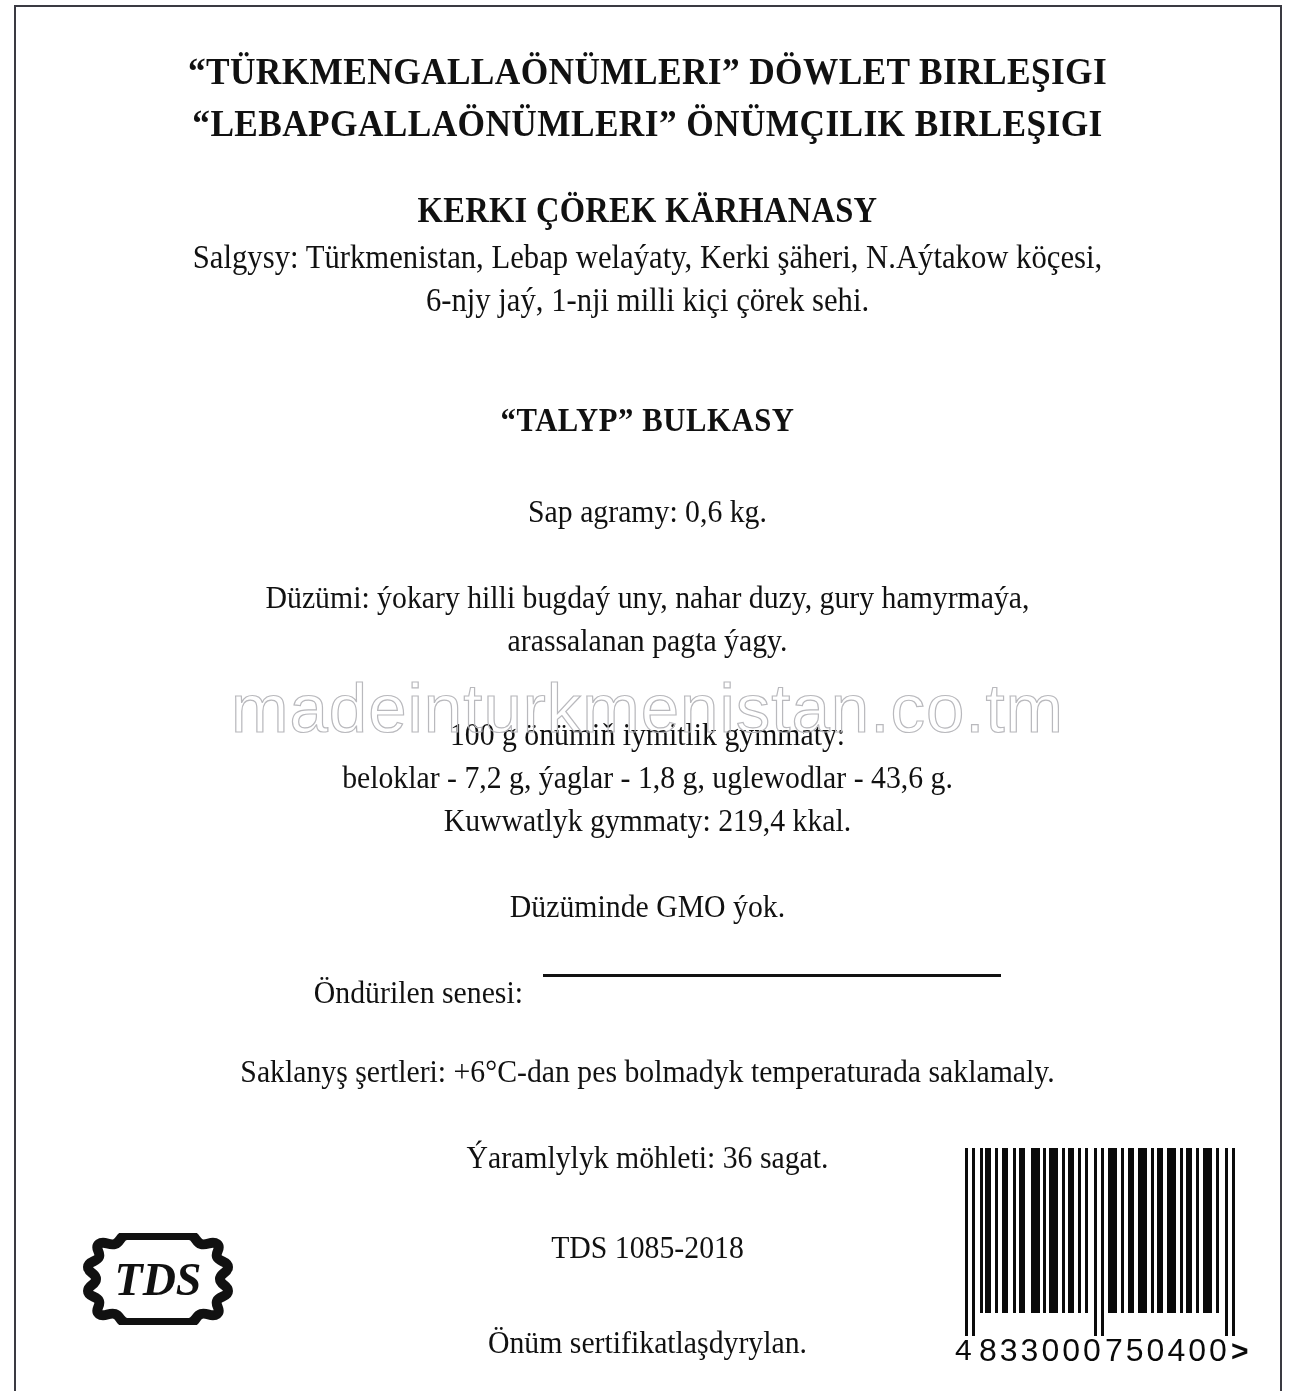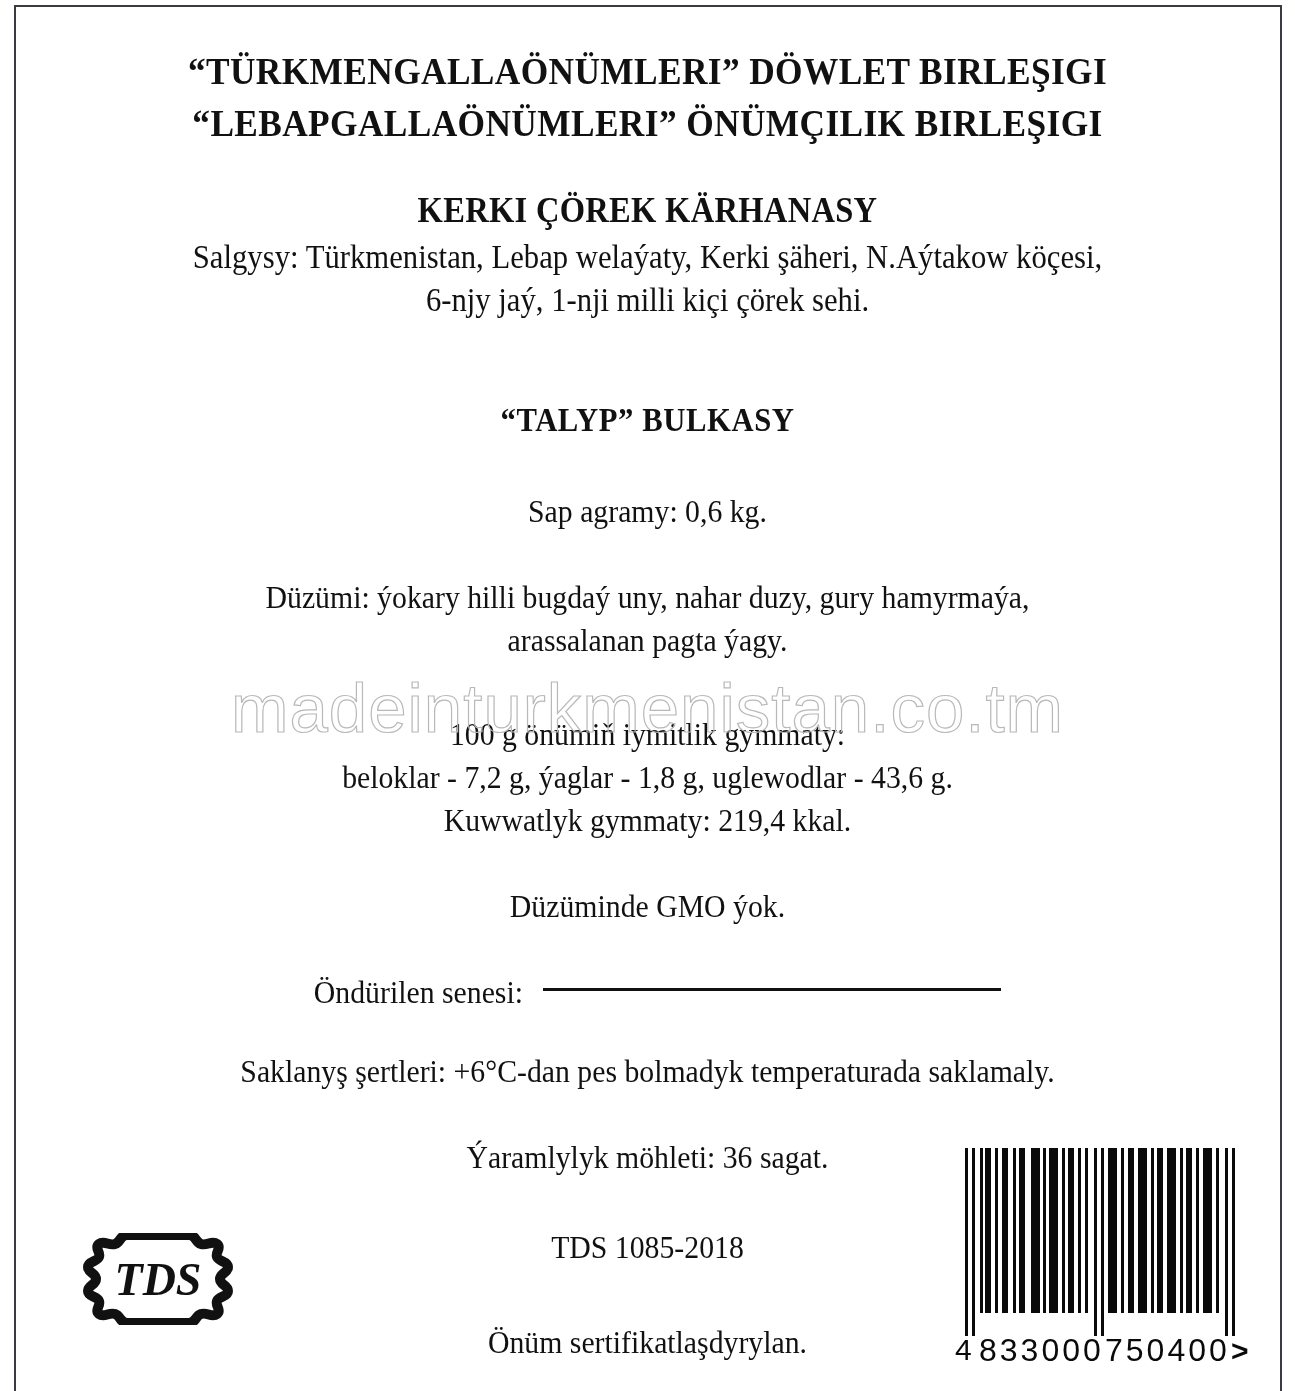--- a/index.html
+++ b/index.html
@@ -123,21 +123,21 @@
     font-size: 32px;
   }
 
   
   #production-year-row {
     position: absolute;
     left: 0; right: 18px;
     top: 974px;
     display: flex;
     justify-content: center;
-    align-items: center;
+    align-items: flex-start;
     padding-left: 30px;
   }
   #production-year-label {
     font-size: 32px;
     white-space: nowrap;
   }
   #production-year-blank {
     width: 458px;
     height: 0;
     border-bottom: 3px solid #111111;

